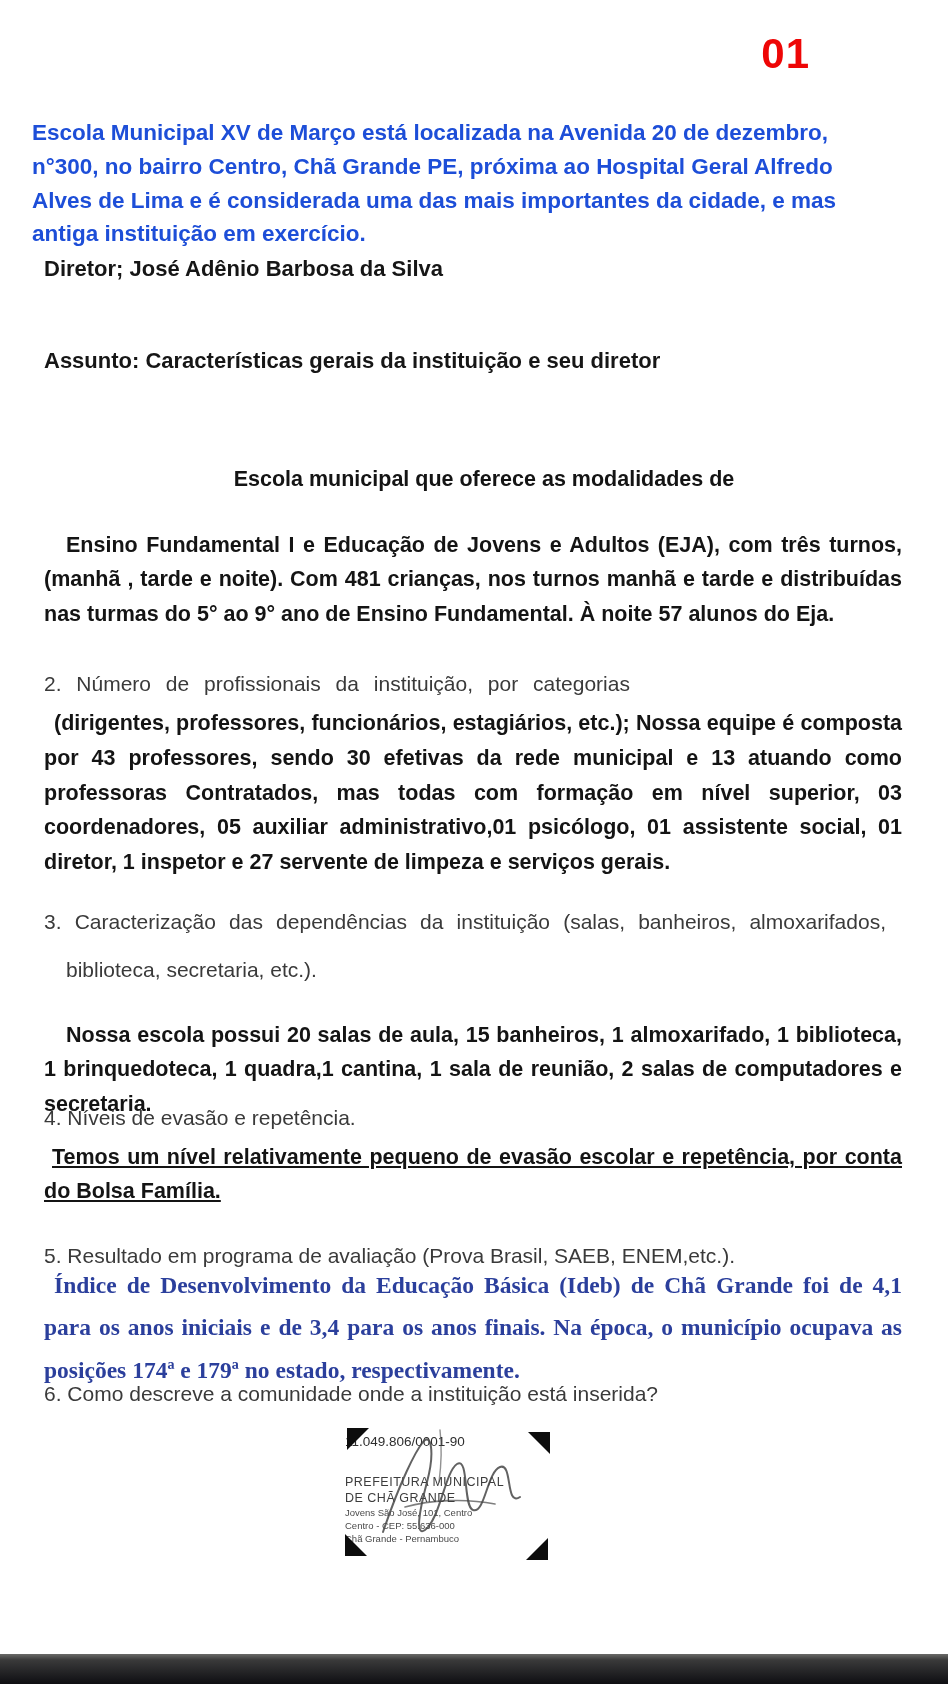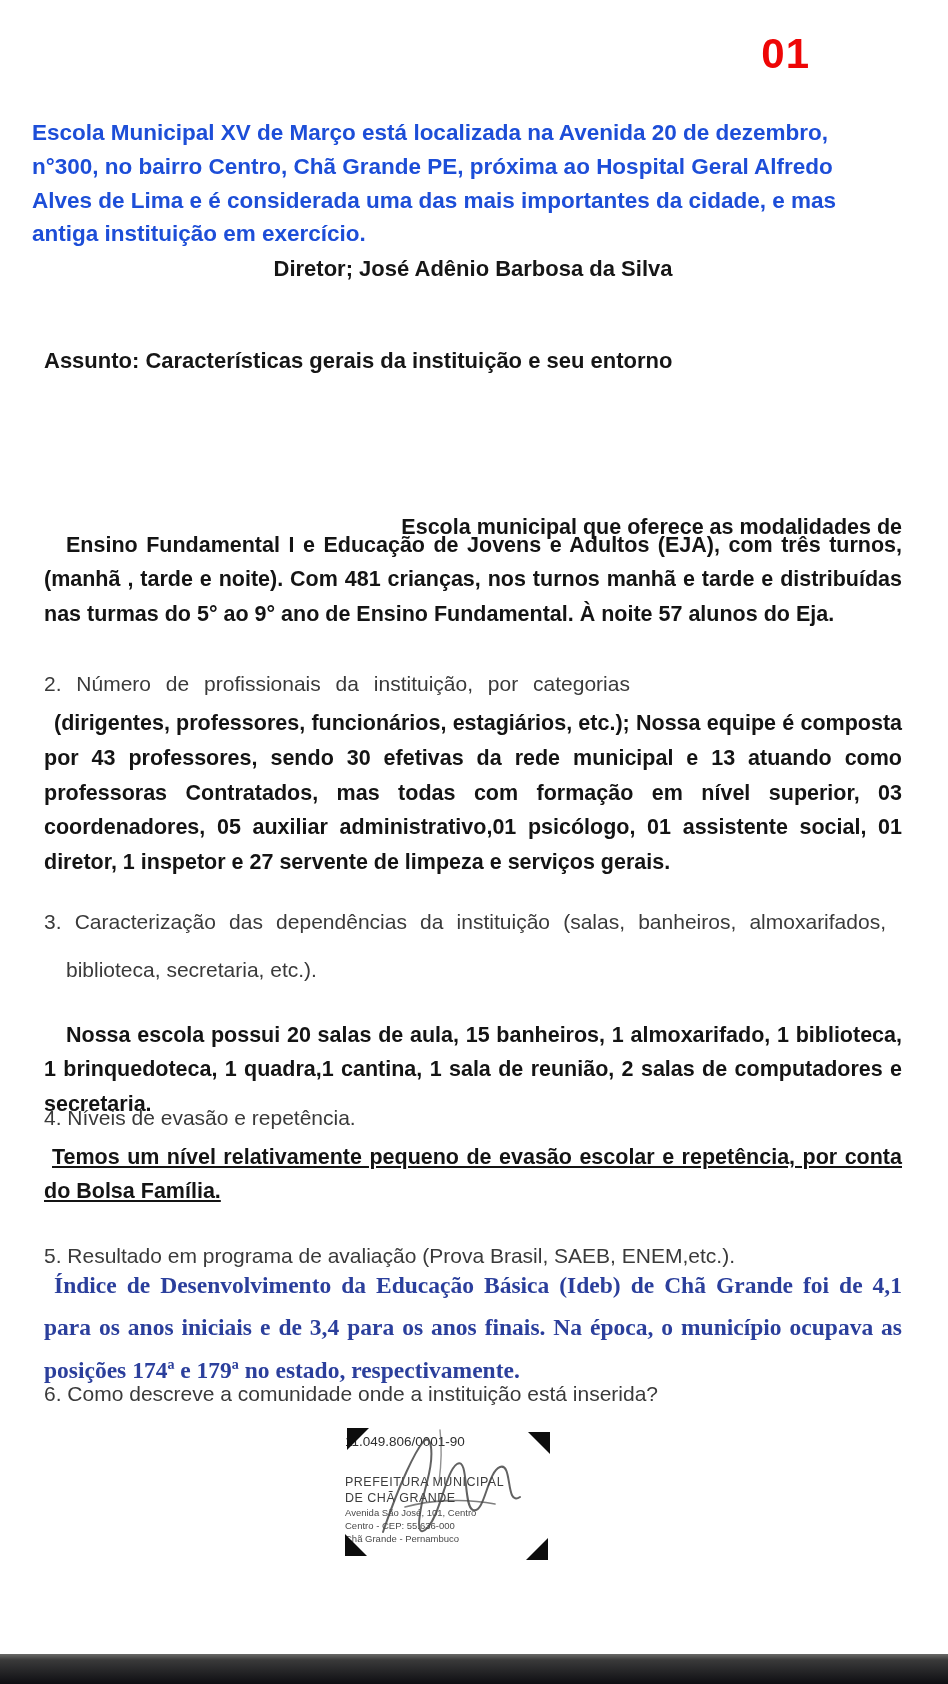--- a/index.html
+++ b/index.html
@@ -29,21 +29,21 @@
     left: 32px;
     width: 852px;
     text-align: left;
     font-weight: 700;
     font-size: 22.5px;
     line-height: 1.5;
     color: #1d4ed8;
   }
   .director {
     top: 256px;
-    text-align: center;
+    text-align: left;
     font-weight: 700;
     font-size: 22px;
     color: #161616;
   }
   .subject {
     top: 348px;
     font-weight: 700;
     font-size: 22px;
     color: #161616;
   }
@@ -61,21 +61,21 @@
   .q5 { top: 1234px; }
   .q6 { top: 1372px; }
 
   .a {
     font-weight: 700;
     font-size: 21.5px;
     color: #141414;
     text-align: justify;
     line-height: 1.6;
   }
-  .a1lead { top: 510px; text-indent: 22px; text-align: right; }
+  .a1lead { top: 462px; text-indent: 22px; text-align: center; }
   .a1 { top: 528px; text-indent: 22px; }
   .a2 { top: 706px; text-indent: 10px; line-height: 1.62; }
   .a3 { top: 1018px; text-indent: 22px; }
   .a4 { top: 1140px; text-indent: 8px; text-decoration: underline; }
   .a5 {
     top: 1264px;
     font-family: "Liberation Serif", serif;
     color: #2b3f9c;
     font-size: 23.5px;
     line-height: 1.8;
@@ -121,21 +121,21 @@
 </style>
 </head>
 <body>
 
 <div class="page">
 
   <div class="page-number">01</div>
 
   <p class="abs intro">Escola Municipal XV de Março está localizada na Avenida 20 de dezembro, n°300, no bairro Centro, Chã Grande PE, próxima ao Hospital Geral Alfredo Alves de Lima e é considerada uma das mais importantes da cidade, e mas antiga instituição em exercício.</p>
   <p class="abs director">Diretor; José Adênio Barbosa da Silva</p>
-  <p class="abs subject">Assunto: Características gerais da instituição e seu entorno</p>
+  <p class="abs subject">Assunto: Características gerais da instituição e seu diretor</p>
 
   <p class="abs a a1lead">Escola municipal que oferece as modalidades de</p>
   <p class="abs a a1">Ensino Fundamental I e Educação de Jovens e Adultos (EJA), com três turnos, (manhã , tarde e noite). Com 481 crianças, nos turnos manhã e tarde e distribuídas nas turmas do 5° ao 9° ano de Ensino Fundamental. À noite 57 alunos do Eja.</p>
 
   <p class="abs q q2">2. Número de profissionais da instituição, por categorias</p>
   <p class="abs a a2">(dirigentes, professores, funcionários, estagiários, etc.); Nossa equipe é composta por 43 professores, sendo 30 efetivas da rede municipal e 13 atuando como professoras Contratados, mas todas com formação em nível superior, 03 coordenadores, 05 auxiliar administrativo,01 psicólogo, 01 assistente social, 01 diretor, 1 inspetor e 27  servente de limpeza e serviços gerais.</p>
 
   <p class="abs q q3">3. Caracterização das dependências da instituição (salas, banheiros, almoxarifados, biblioteca, secretaria, etc.).</p>
   <p class="abs a a3">Nossa escola possui 20 salas de aula, 15  banheiros, 1 almoxarifado, 1 biblioteca, 1 brinquedoteca, 1 quadra,1 cantina, 1 sala de reunião, 2 salas de computadores e secretaria.</p>
 
@@ -149,21 +149,21 @@
 
   <div class="stamp">
     <div class="corner tl"></div>
     <div class="corner tr"></div>
     <div class="corner bl"></div>
     <div class="corner br"></div>
 
     <div class="stamp-cnpj">11.049.806/0001-90</div>
     <div class="stamp-org1">PREFEITURA MUNICIPAL</div>
     <div class="stamp-org2">DE CHÃ GRANDE</div>
-    <div class="stamp-small">Avenida São José, 101, Centro</div>
+    <div class="stamp-small">Jovens São José, 101, Centro</div>
     <div class="stamp-small">Centro - CEP: 55.636-000</div>
     <div class="stamp-small">Chã Grande - Pernambuco</div>
 
     <svg class="stamp-sig" viewBox="0 0 205 160">
       <path d="M38,120 C55,70 70,40 78,30 C86,20 90,40 82,70 C74,100 70,125 80,118 C95,107 100,60 112,52 C124,44 118,95 128,98 C140,102 142,60 155,55 C168,50 160,95 175,85" fill="none" stroke="#474747" stroke-width="2" stroke-linecap="round" opacity="0.85"></path>
       <path d="M60,95 C85,88 120,86 150,92" fill="none" stroke="#474747" stroke-width="1.6" stroke-linecap="round" opacity="0.7"></path>
       <path d="M95,18 C97,35 96,55 94,70" fill="none" stroke="#474747" stroke-width="1.4" stroke-linecap="round" opacity="0.6"></path>
     </svg>
   </div>
 

